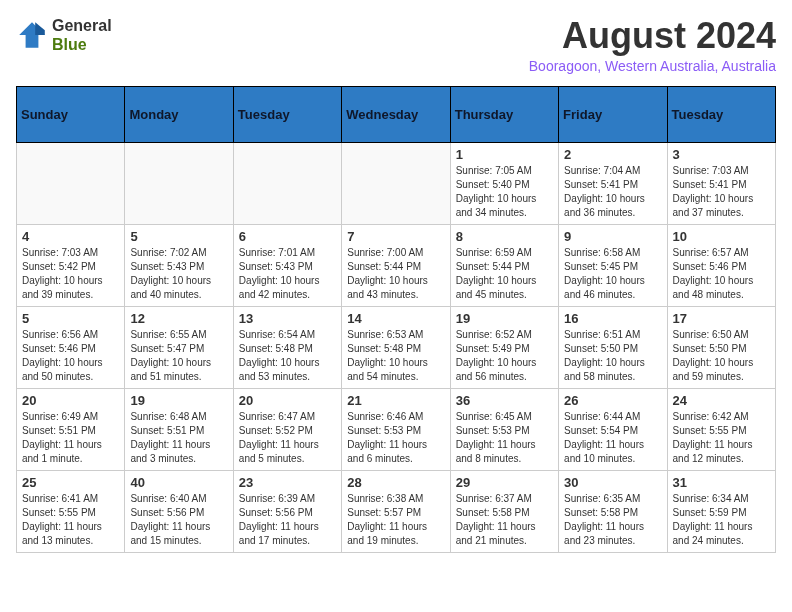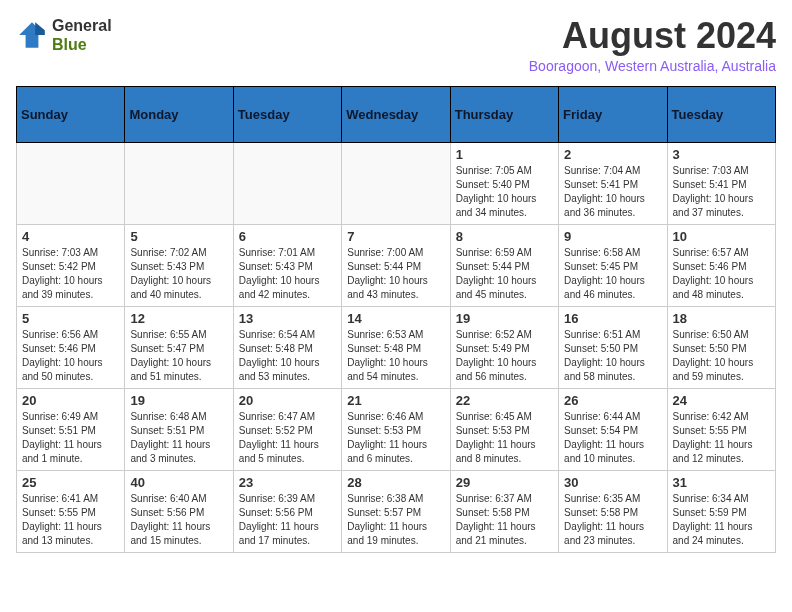--- a/index.html
+++ b/index.html
@@ -184,21 +184,21 @@
         </td>
         <td>
           <div class="day-number">19</div>
           <div class="day-info">Sunrise: 6:52 AM<br>Sunset: 5:49 PM<br>Daylight: 10 hours<br>and 56 minutes.</div>
         </td>
         <td>
           <div class="day-number">16</div>
           <div class="day-info">Sunrise: 6:51 AM<br>Sunset: 5:50 PM<br>Daylight: 10 hours<br>and 58 minutes.</div>
         </td>
         <td>
-          <div class="day-number">18</div>
+          <div class="day-number">17</div>
           <div class="day-info">Sunrise: 6:50 AM<br>Sunset: 5:50 PM<br>Daylight: 10 hours<br>and 59 minutes.</div>
         </td>
       </tr>
       <tr>
         <td>
           <div class="day-number">20</div>
           <div class="day-info">Sunrise: 6:49 AM<br>Sunset: 5:51 PM<br>Daylight: 11 hours<br>and 1 minute.</div>
         </td>
         <td>
           <div class="day-number">19</div>
@@ -206,21 +206,21 @@
         </td>
         <td>
           <div class="day-number">20</div>
           <div class="day-info">Sunrise: 6:47 AM<br>Sunset: 5:52 PM<br>Daylight: 11 hours<br>and 5 minutes.</div>
         </td>
         <td>
           <div class="day-number">21</div>
           <div class="day-info">Sunrise: 6:46 AM<br>Sunset: 5:53 PM<br>Daylight: 11 hours<br>and 6 minutes.</div>
         </td>
         <td>
-          <div class="day-number">22</div>
+          <div class="day-number">36</div>
           <div class="day-info">Sunrise: 6:45 AM<br>Sunset: 5:53 PM<br>Daylight: 11 hours<br>and 8 minutes.</div>
         </td>
         <td>
           <div class="day-number">26</div>
           <div class="day-info">Sunrise: 6:44 AM<br>Sunset: 5:54 PM<br>Daylight: 11 hours<br>and 10 minutes.</div>
         </td>
         <td>
           <div class="day-number">24</div>
           <div class="day-info">Sunrise: 6:42 AM<br>Sunset: 5:55 PM<br>Daylight: 11 hours<br>and 12 minutes.</div>
         </td>

